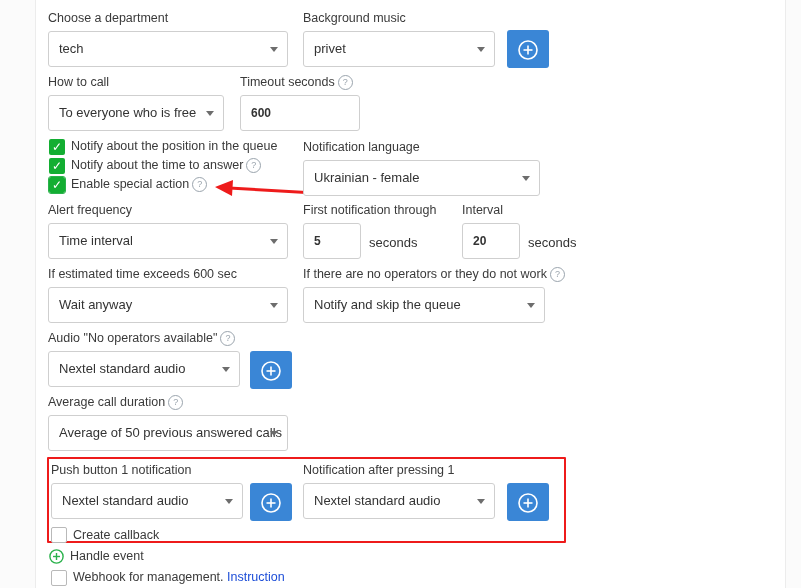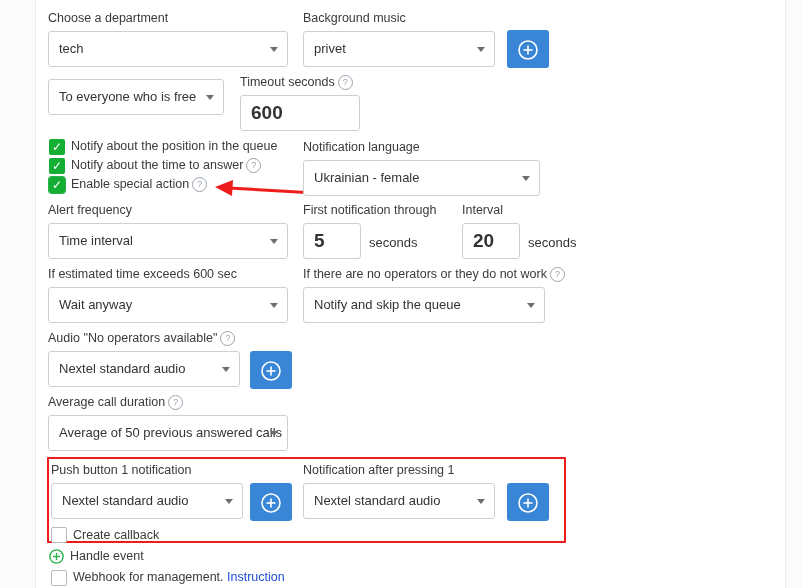--- a/index.html
+++ b/index.html
@@ -67,21 +67,21 @@
     padding: 0 22px 0 10px;
     font-size: 13px;
     color: #333333;
     position: relative;
     white-space: nowrap;
     overflow: hidden;
   }
   .textbox {
     padding: 0 10px;
     font-weight: bold;
-    font-size: 19px;
+    font-size: 12px;
   }
   .select .caret {
     position: absolute;
     right: 9px;
     top: 50%;
     margin-top: -2px;
     width: 0; height: 0;
     border-left: 4px solid transparent;
     border-right: 4px solid transparent;
     border-top: 5px solid #6d6d6d;
@@ -182,20 +182,21 @@
     </div>
     <div class="plusbtn" style="left:470px; top:30px;">
       <svg width="22" height="22" viewBox="0 0 22 22">
           <circle cx="11" cy="11" r="9" fill="none" stroke="#ffffff" stroke-width="1.6"></circle>
           <line x1="11" y1="6.5" x2="11" y2="15.5" stroke="#ffffff" stroke-width="1.6"></line>
           <line x1="6.5" y1="11" x2="15.5" y2="11" stroke="#ffffff" stroke-width="1.6"></line>
         </svg>
     </div>
 
     <div class="row" style="left:11px; top:74px; width:200px;">
+      <div class="label">How to call</div>
       <div class="select" style="margin-top:5px; width:176px;">
         <span>To everyone who is free</span>
         <span class="caret"></span>
       </div>
     </div>
 
     <div class="row" style="left:203px; top:74px; width:130px;">
       <div class="label"><span>Timeout seconds</span><span class="qmark">?</span></div>
       <div class="textbox" style="margin-top:5px; width:120px;">
         <span>600</span>

